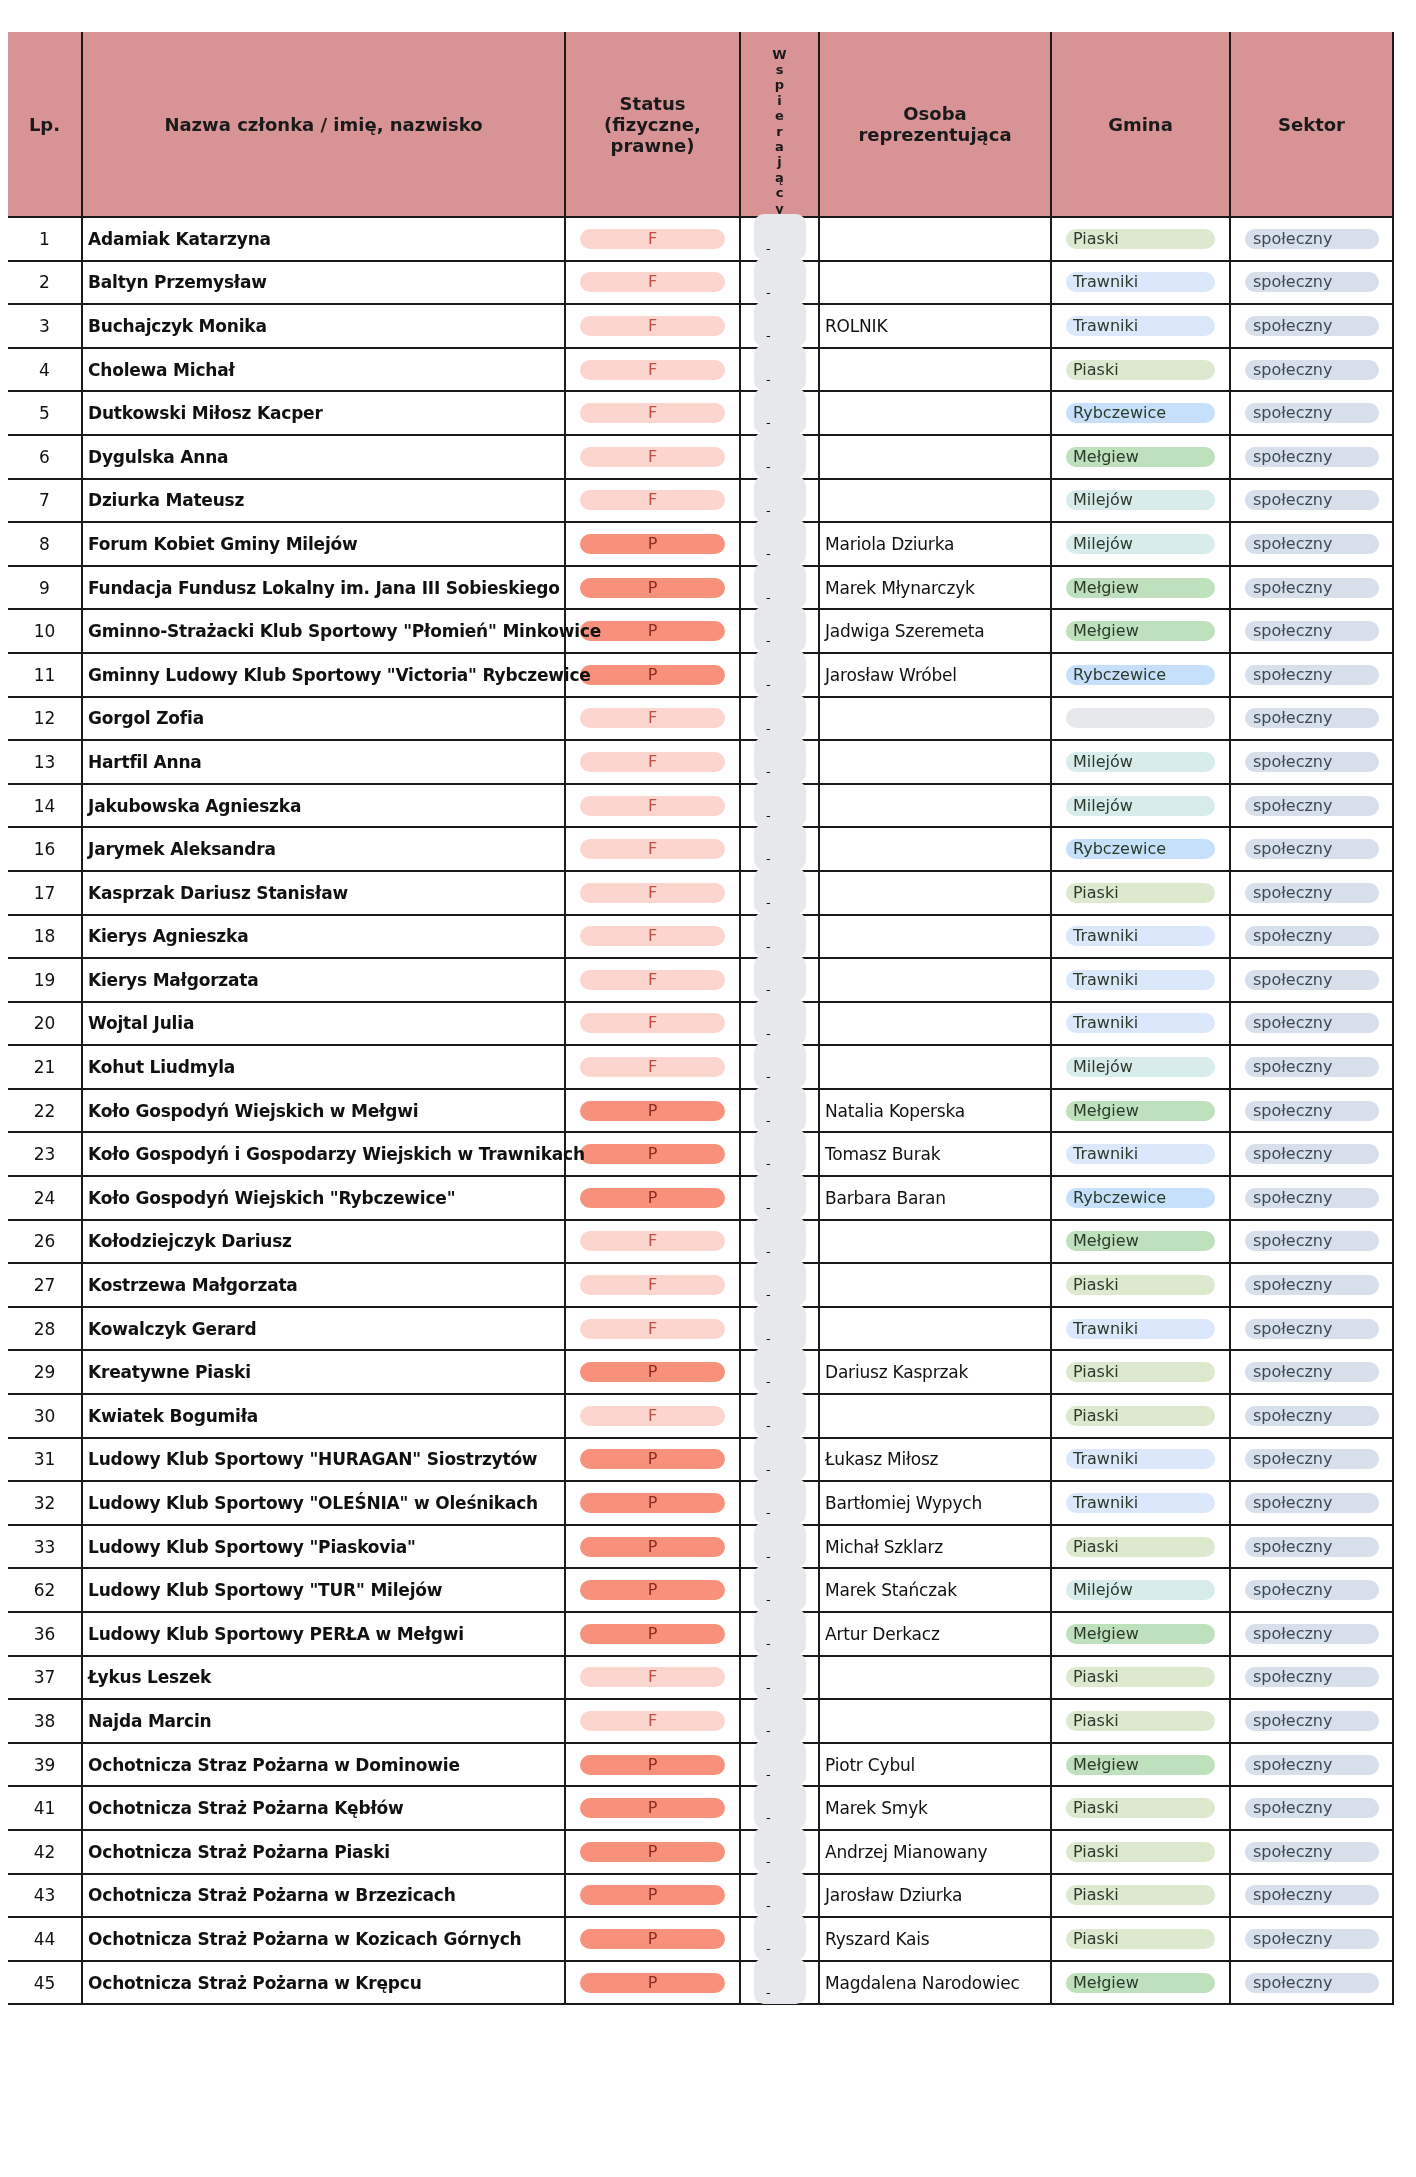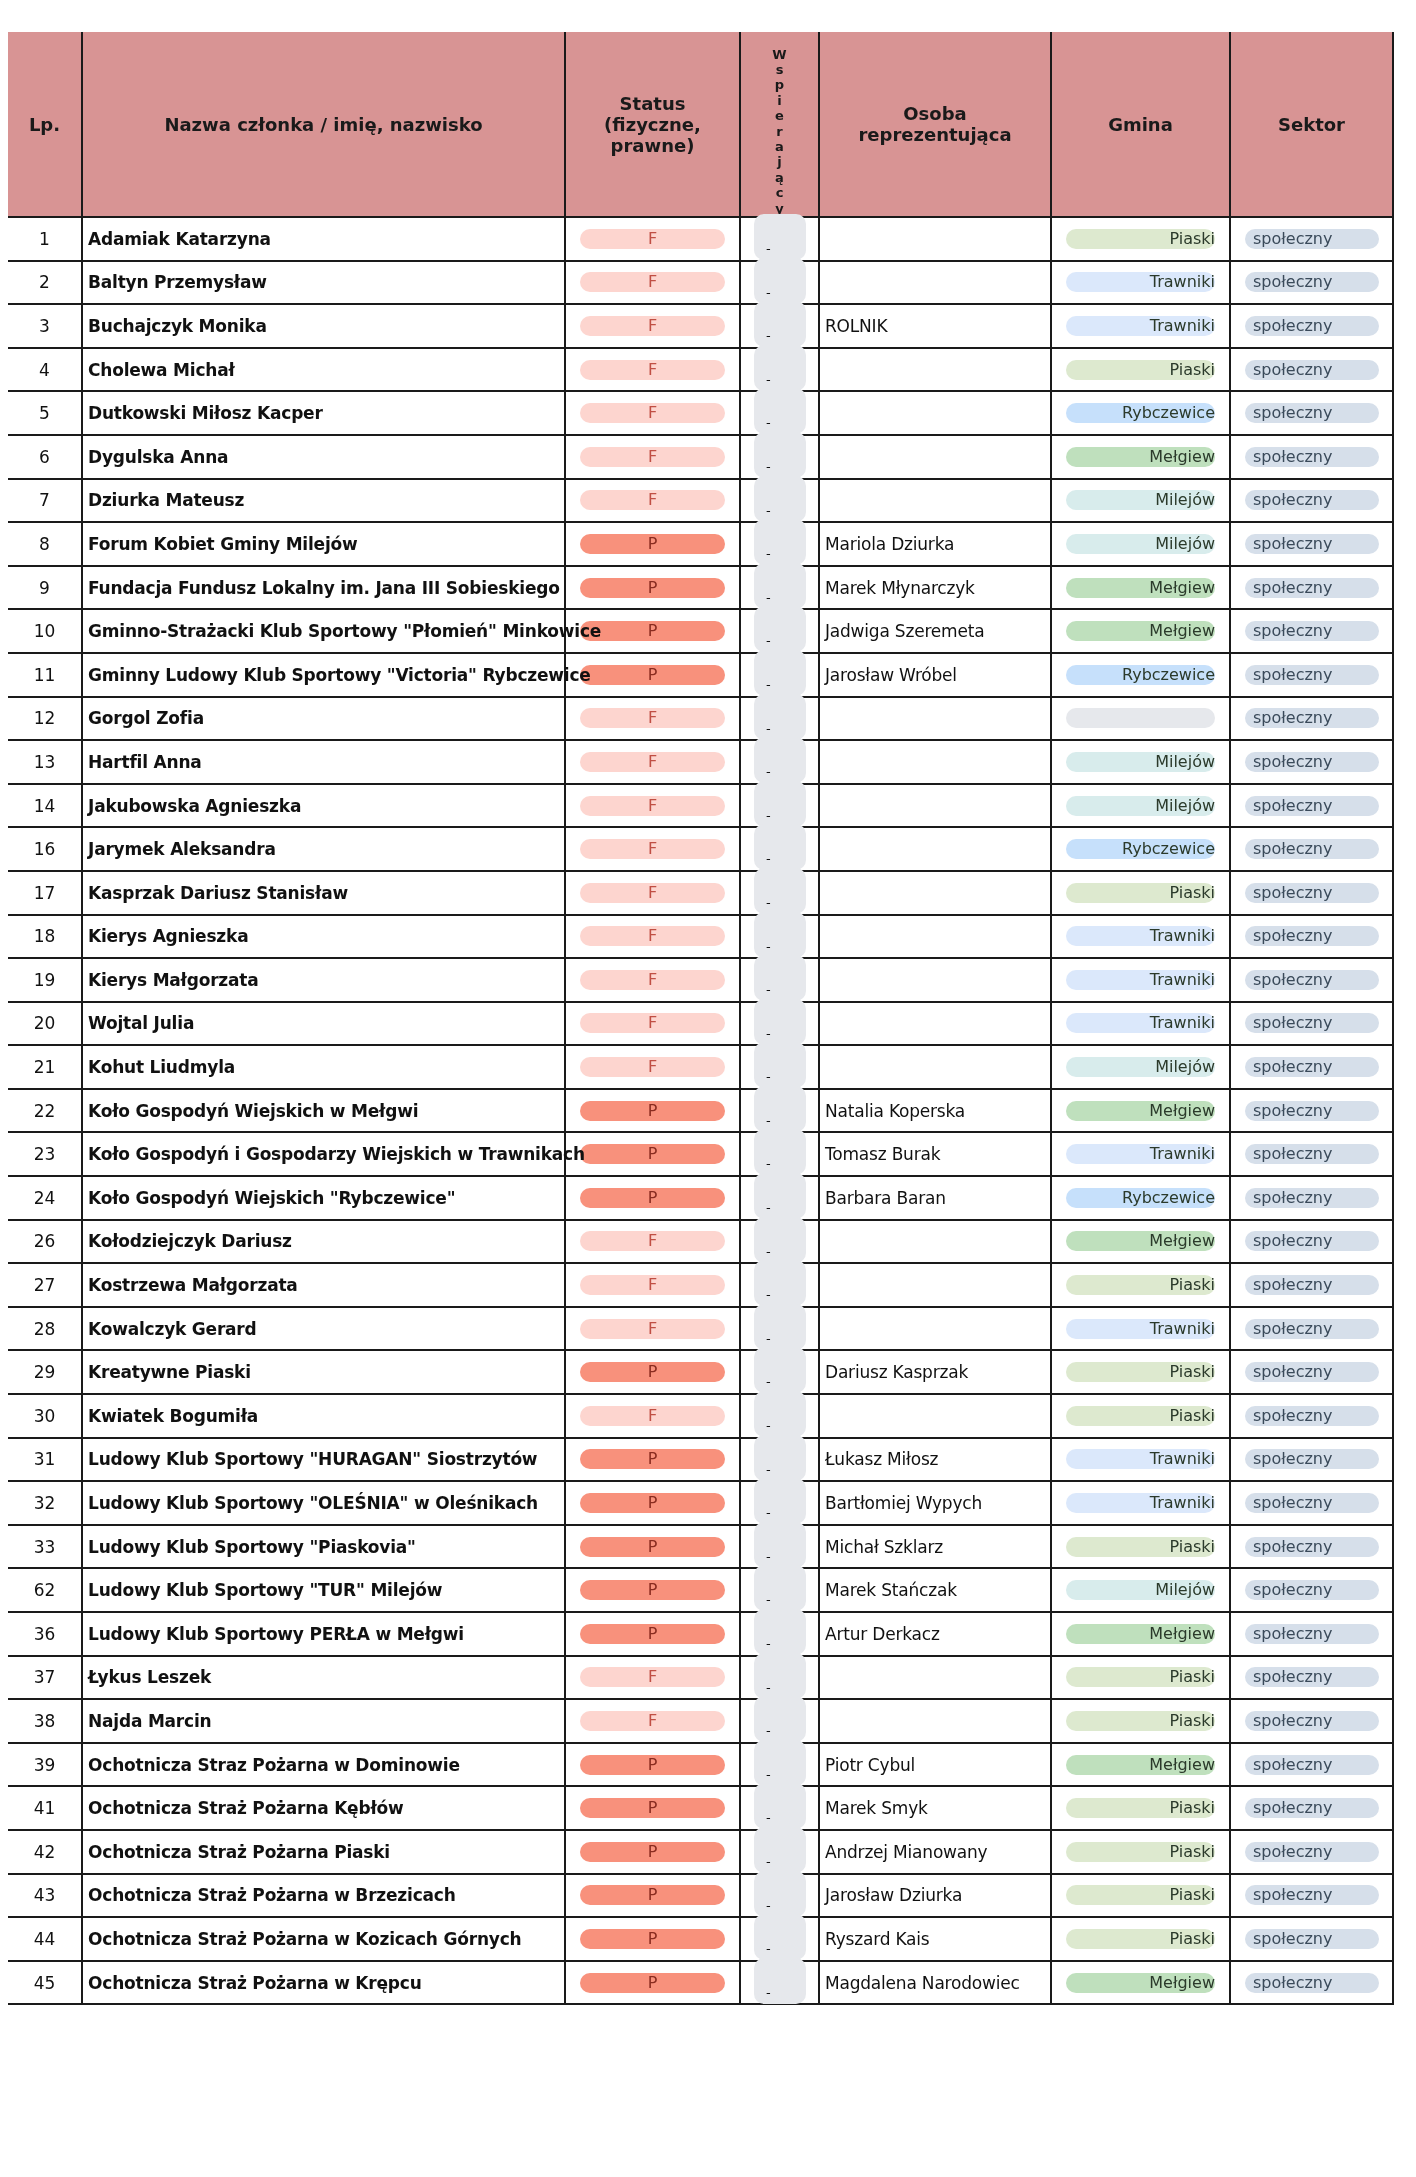--- a/index.html
+++ b/index.html
@@ -21,21 +21,21 @@
   td.name { padding-left: 5px; font-weight: 600; letter-spacing: -0.2px; }
   td.osoba { padding-left: 5px; letter-spacing: -0.2px; border-radius: 18px; }
   .pill { display: block; height: 20px; line-height: 20px; border-radius: 10px; font-size: 16px; }
   .status-pill { margin: 0 14px; text-align: center; }
   .st-F { background: #fdd5cf; color: #c04f44; }
   .st-P { background: #f8917c; color: #8a2c20; }
   td.wsp-cell { position: relative; }
   .wsp-pill { position: absolute; left: 13px; top: -4px; width: 52px; height: 46px; background: #e6e8ec; border-radius: 10px;
               font-size: 13px; text-align: left; }
   .wsp-pill span { position: absolute; left: 12px; bottom: 4px; }
-  .gmina-pill { margin: 0 14px; padding-left: 7px; text-align: right; color: #2b3a2b; }
+  .gmina-pill { margin: 0 14px; padding-left: 7px; text-align: left; color: #2b3a2b; }
   .sektor-pill { margin: 0 13px 0 14px; padding-left: 8px; background: #d6dfea; color: #3a4a5a; }
 </style>
 </head>
 <body>
 
 <table>
   <colgroup>
     <col class="c-lp">
       <col class="c-name">
       <col class="c-status">

